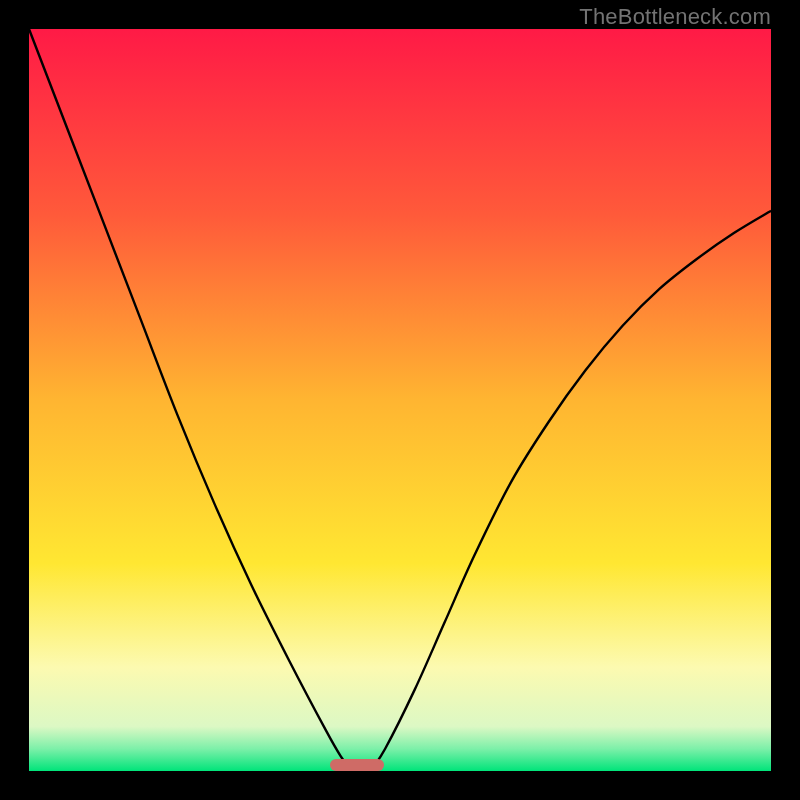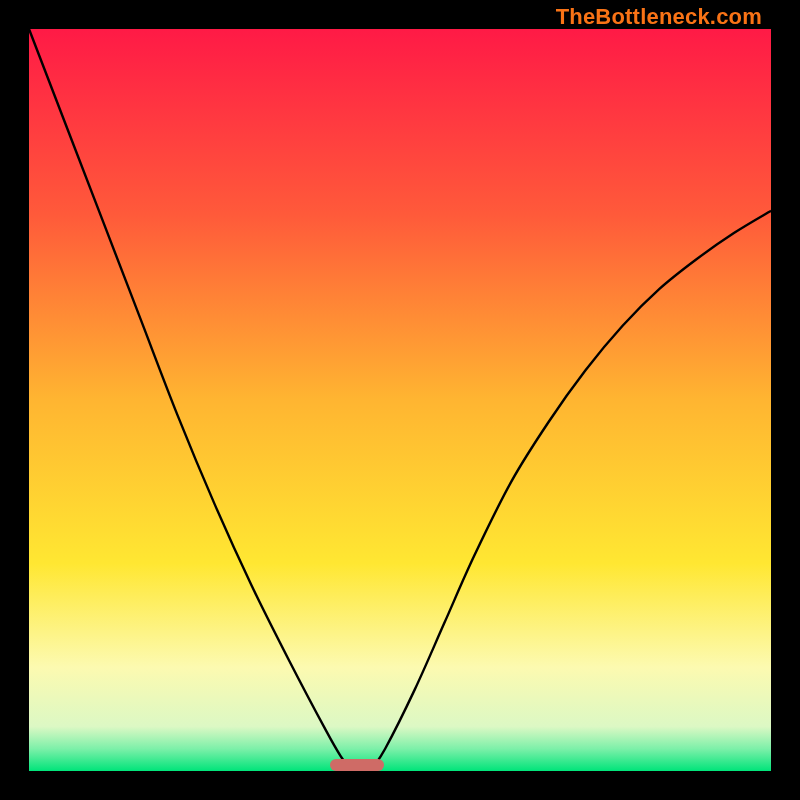--- a/index.html
+++ b/index.html
@@ -22,24 +22,24 @@
     position: absolute;
     top: 29px;
     left: 29px;
     width: 742px;
     height: 742px;
     
   }
   .watermark {
     position: absolute;
     top: 4px;
-    right: 38px;
-    color: #f97316;
+    right: 29px;
+    color: #737373;
     font-size: 22px;
-    font-weight: 700;
+    font-weight: 400;
     letter-spacing: 0.2px;
   }
   svg.curves {
     position: absolute;
     top: 0;
     left: 0;
     width: 742px;
     height: 742px;
     overflow: visible;
   }

